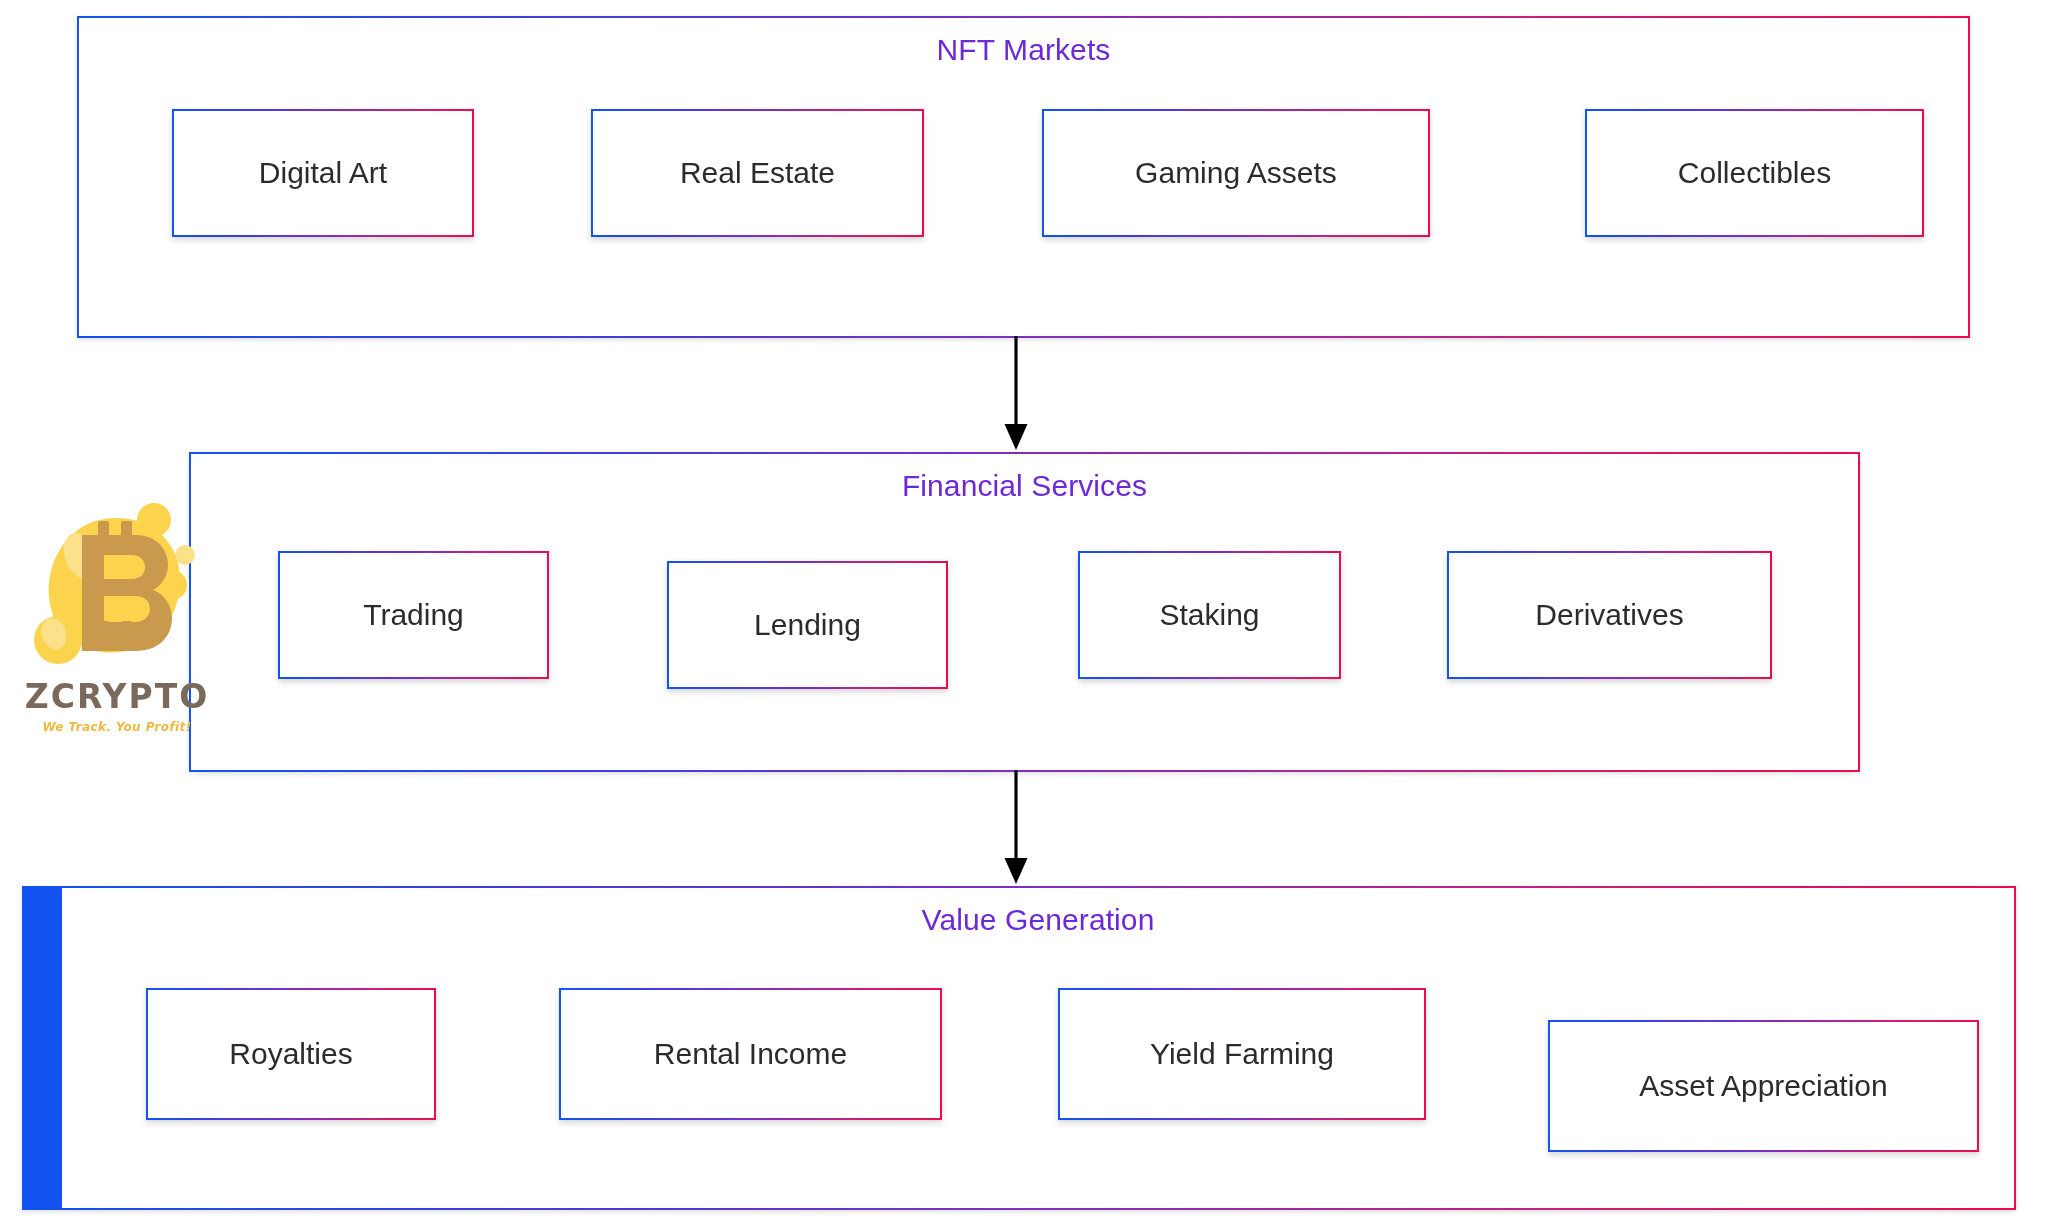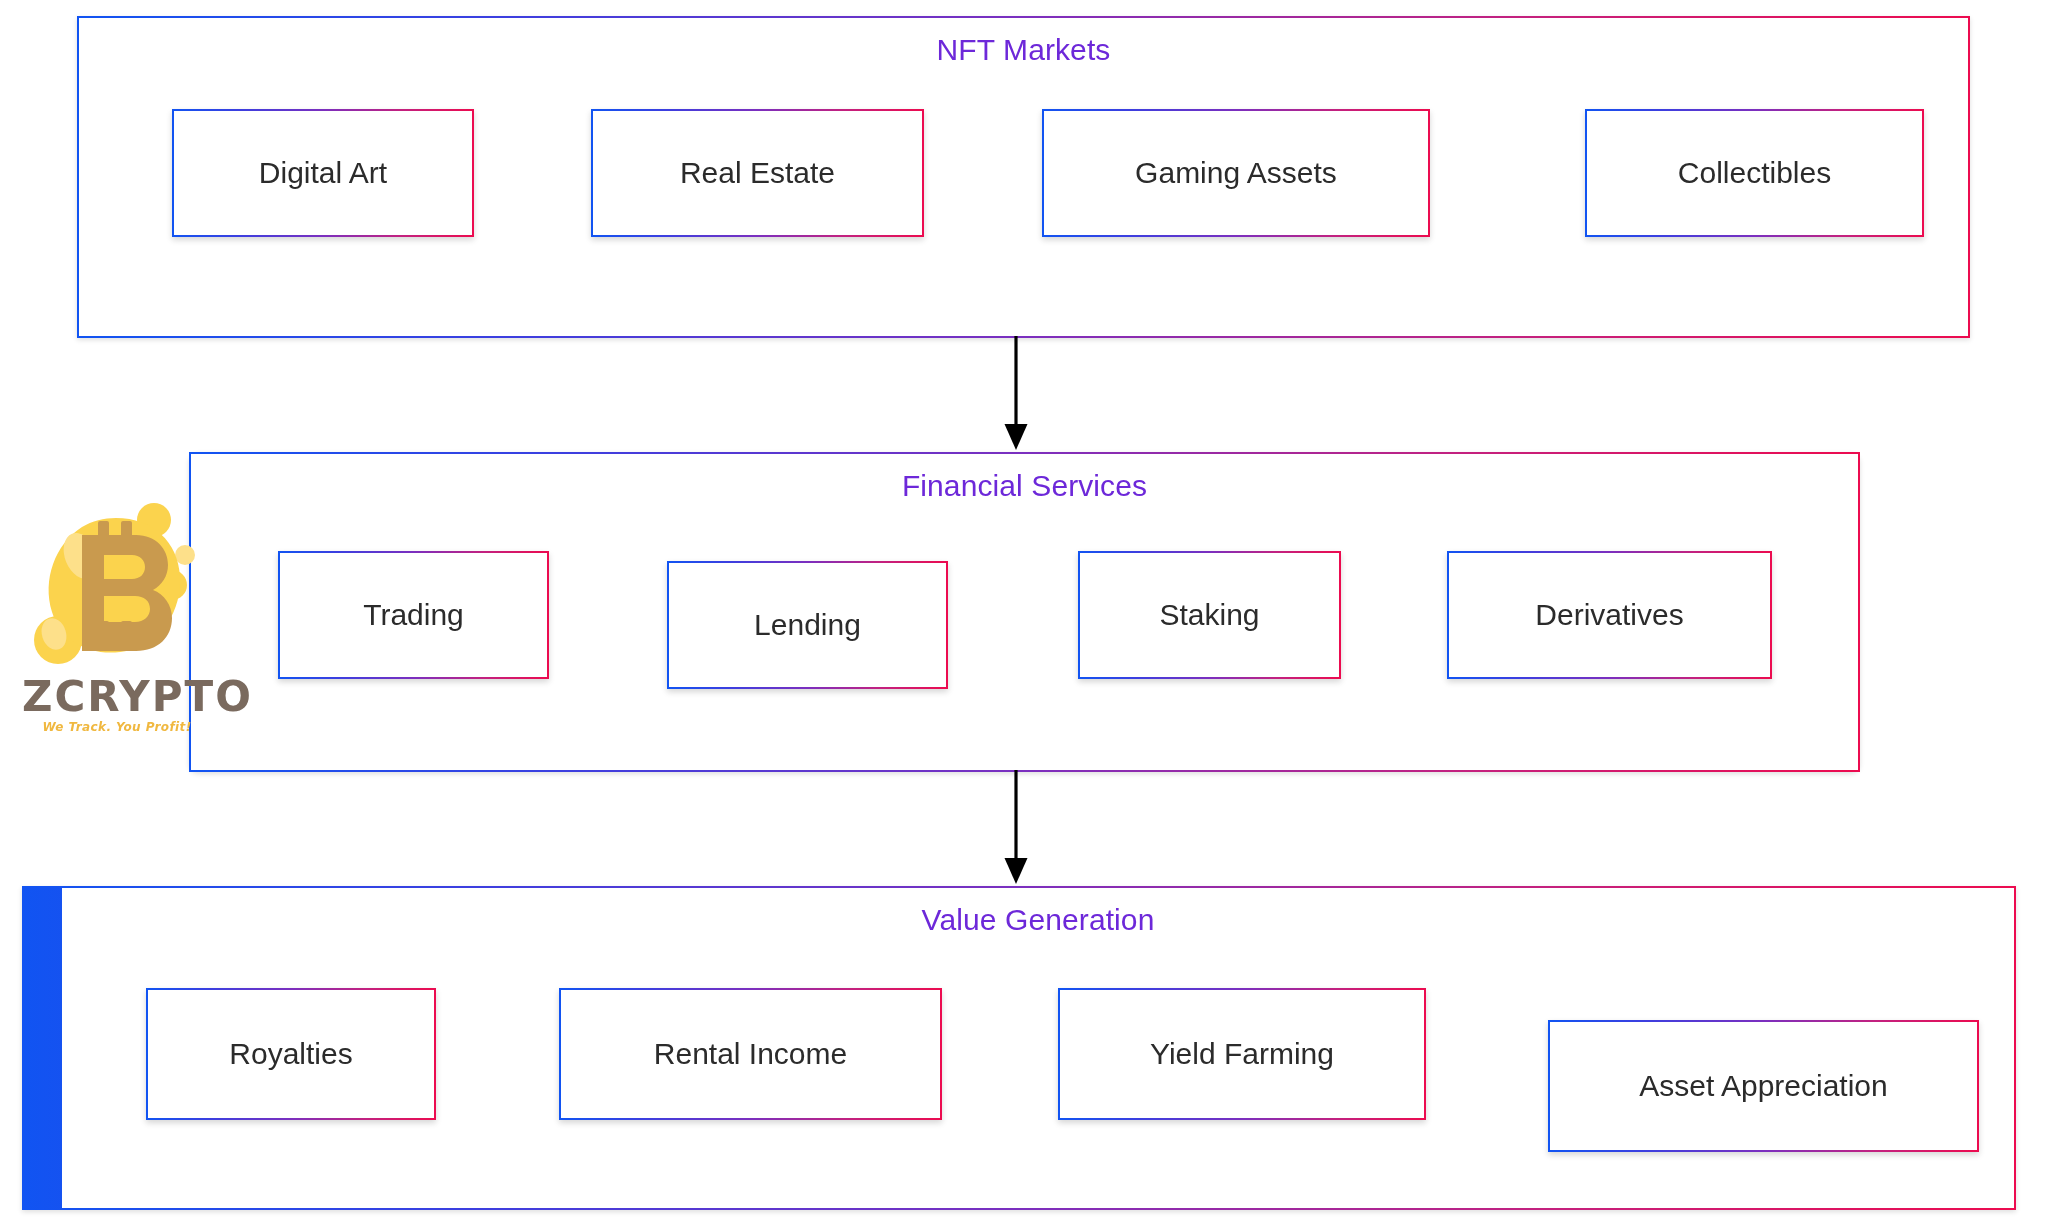--- a/index.html
+++ b/index.html
@@ -92,23 +92,24 @@
   #watermark {
     position: absolute;
     z-index: 5;
     pointer-events: none;
   }
   #wm-word {
     position: absolute;
     left: 0;
     top: 186px;
     width: 100%;
+    text-align: center;
     font-family: "DejaVu Sans", sans-serif;
     font-weight: bold;
-    font-size: 42px;
+    font-size: 33px;
     letter-spacing: 2px;
     color: #7a6a5e;
     line-height: 38px;
   }
   #wm-tag {
     position: absolute;
     left: 0;
     top: 228px;
     width: 100%;
     text-align: center;

